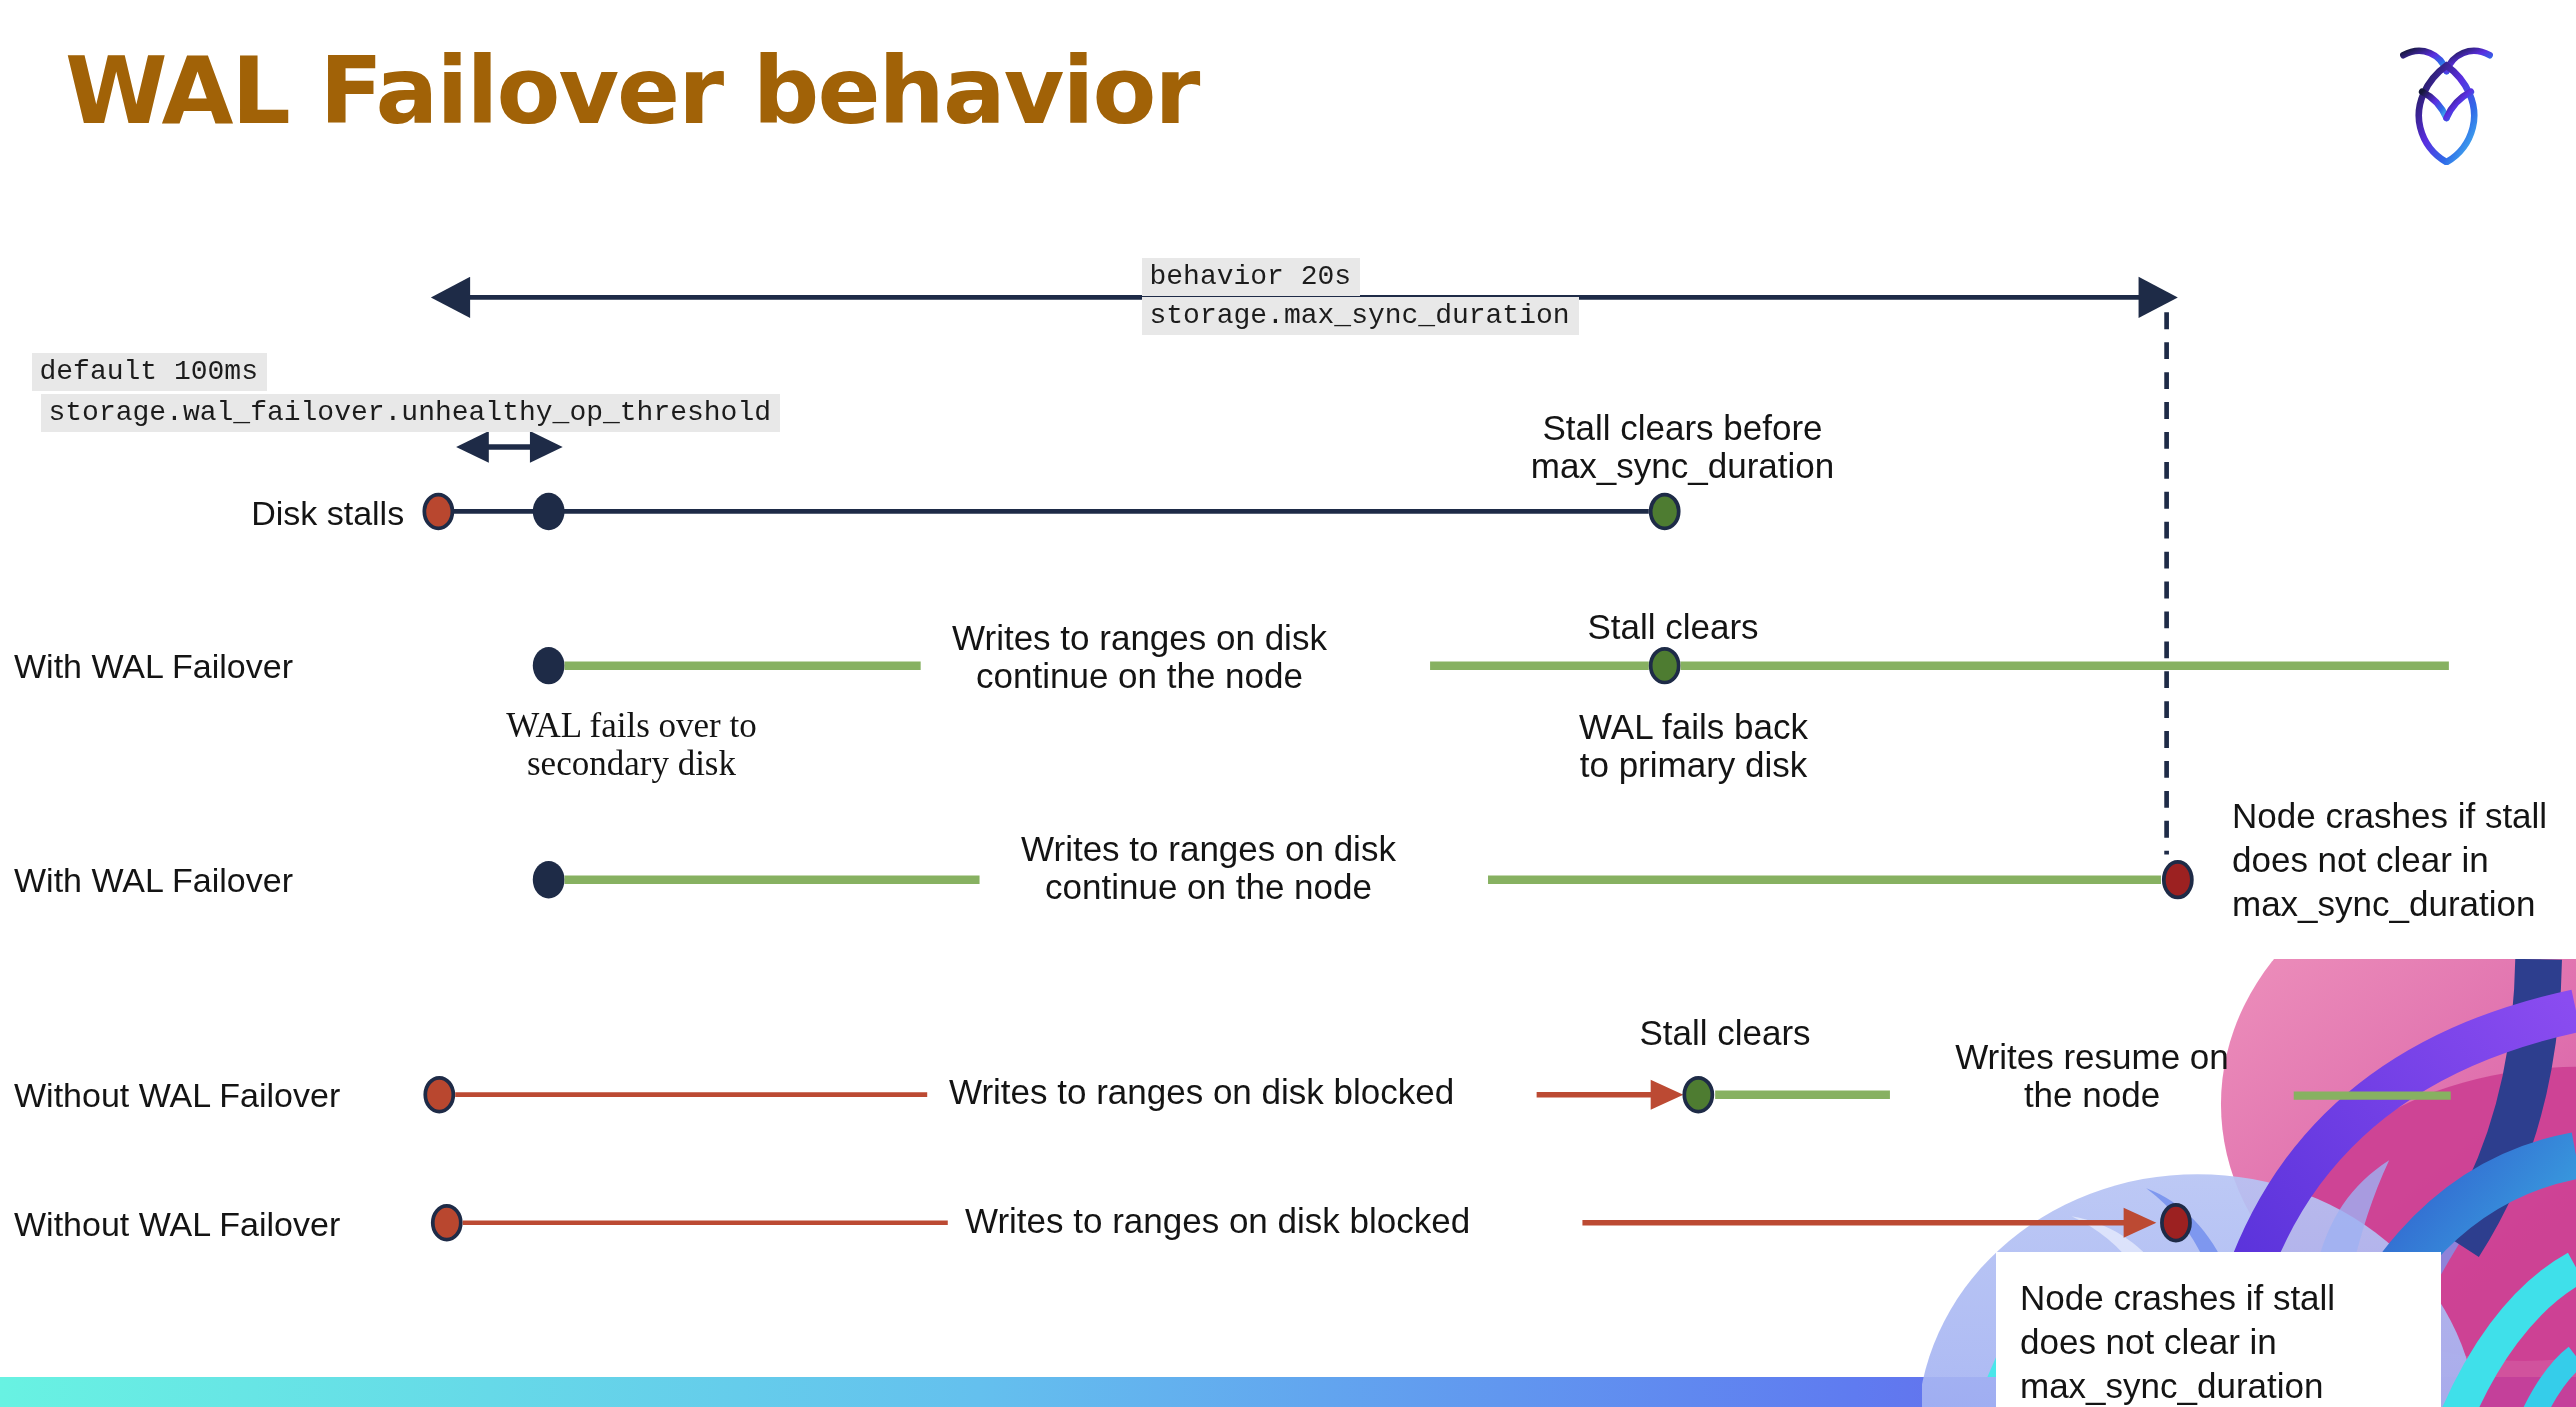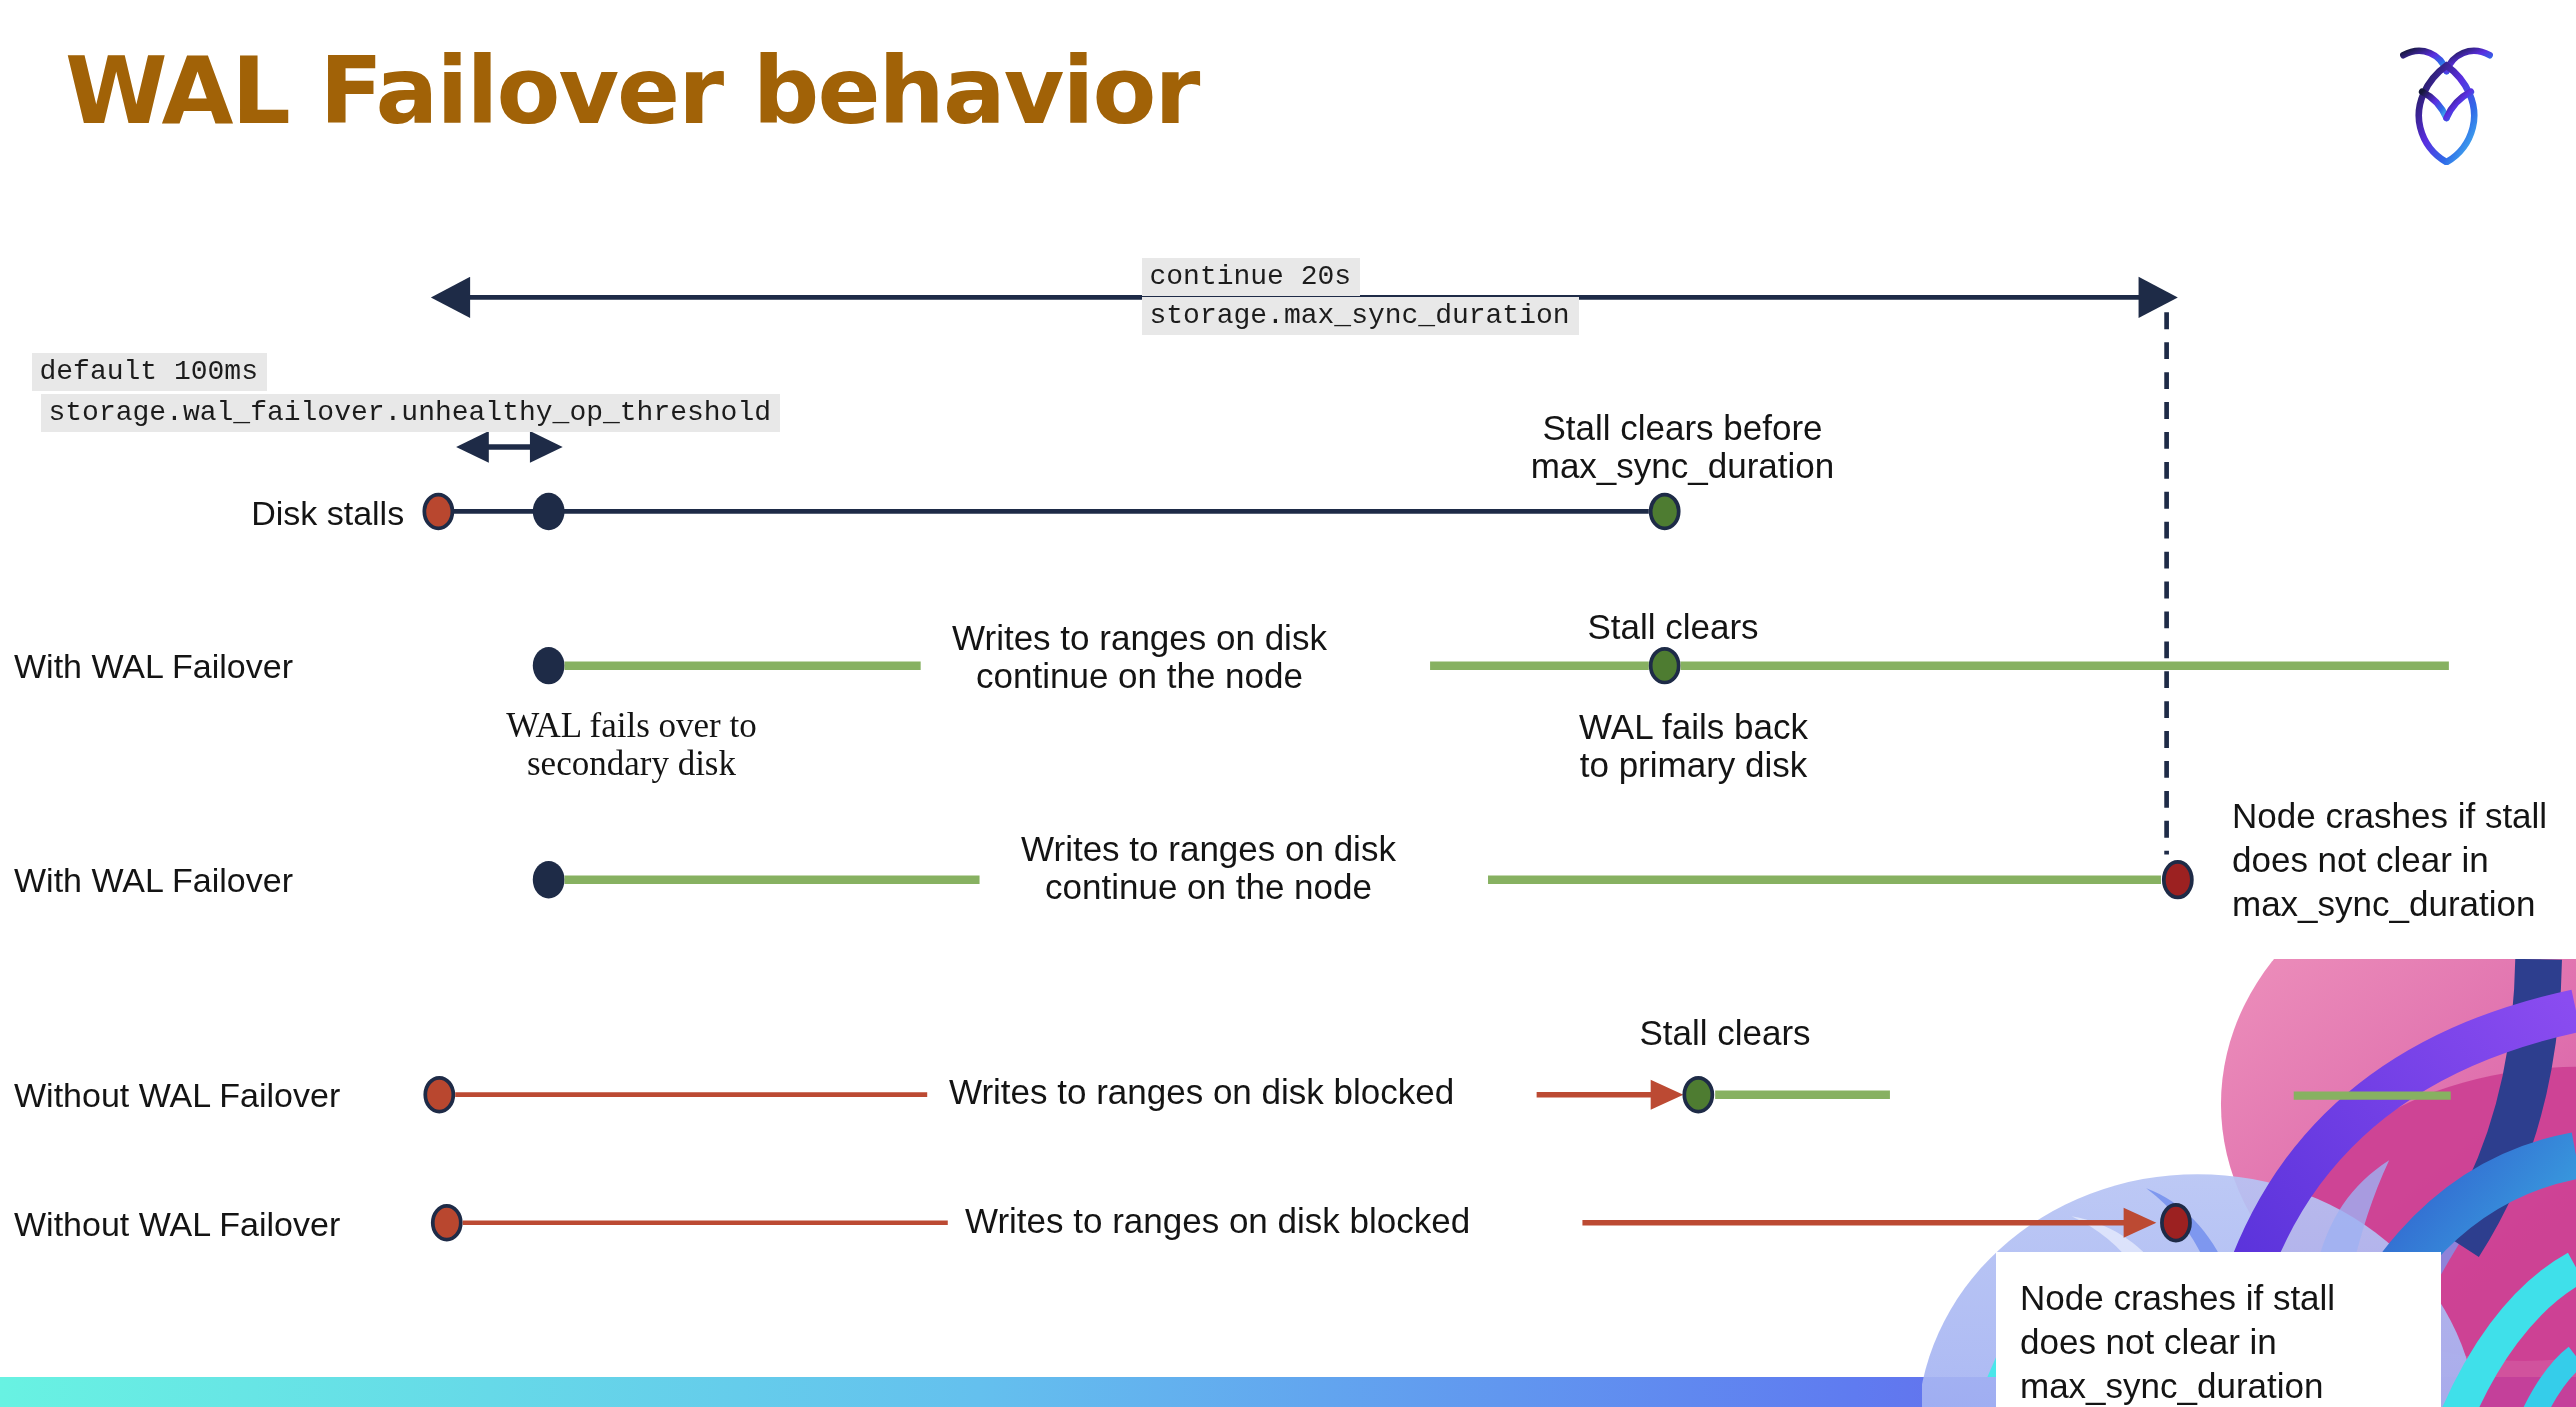--- a/index.html
+++ b/index.html
@@ -137,21 +137,21 @@
       <path d="M50 30 C44 12 24 2 4 13"></path>
       <path d="M50 30 C56 12 76 2 96 13"></path>
       <path d="M50 24 C28 40 16 66 22 90 C27 110 38 120 50 127 C62 120 73 110 78 90 C84 66 72 40 50 24 Z"></path>
       <path d="M50 126 L50 80"></path>
       <path d="M50 80 C44 66 36 58 24 52"></path>
       <path d="M50 80 C56 66 64 58 76 52"></path>
     </g>
   </svg>
 
   <div class="txt mono" style="left:1142px;top:258px;">
-    <span>continue 20s</span>
+    <span>behavior 20s</span>
   </div>
   <div class="txt mono" style="left:1142px;top:297px;">
     <span>storage.max_sync_duration</span>
   </div>
 
   <div class="txt mono" style="left:32px;top:353px;">
     <span>default 100ms</span>
   </div>
   <div class="txt rowlabel right" style="left:11.2px;top:494px;">Disk stalls</div>
 
@@ -175,20 +175,22 @@
 to primary disk</div>
 
   <div class="txt ann pre center" style="left:1000px;top:830px;width:417px;">Writes to ranges on disk
 continue on the node</div>
   <div class="txt ann pre" style="left:2232px;top:794px;width:355px;line-height:44px;">Node crashes if stall
 does not clear in
 max_sync_duration</div>
 
   <div class="txt ann" style="left:949px;top:1073px;">Writes to ranges on disk  blocked</div>
   <div class="txt ann center" style="left:1538px;top:1014px;width:374px;">Stall clears</div>
+  <div class="txt ann pre center" style="left:1905px;top:1038px;width:374px;">Writes resume on
+the node</div>
 
   <div class="txt ann" style="left:965px;top:1202px;">Writes to ranges on disk  blocked</div>
 
   <div class="whitebox">
     <div class="inner pre">Node crashes if stall
 does not clear in
 max_sync_duration</div>
   </div>
 
 </div>

